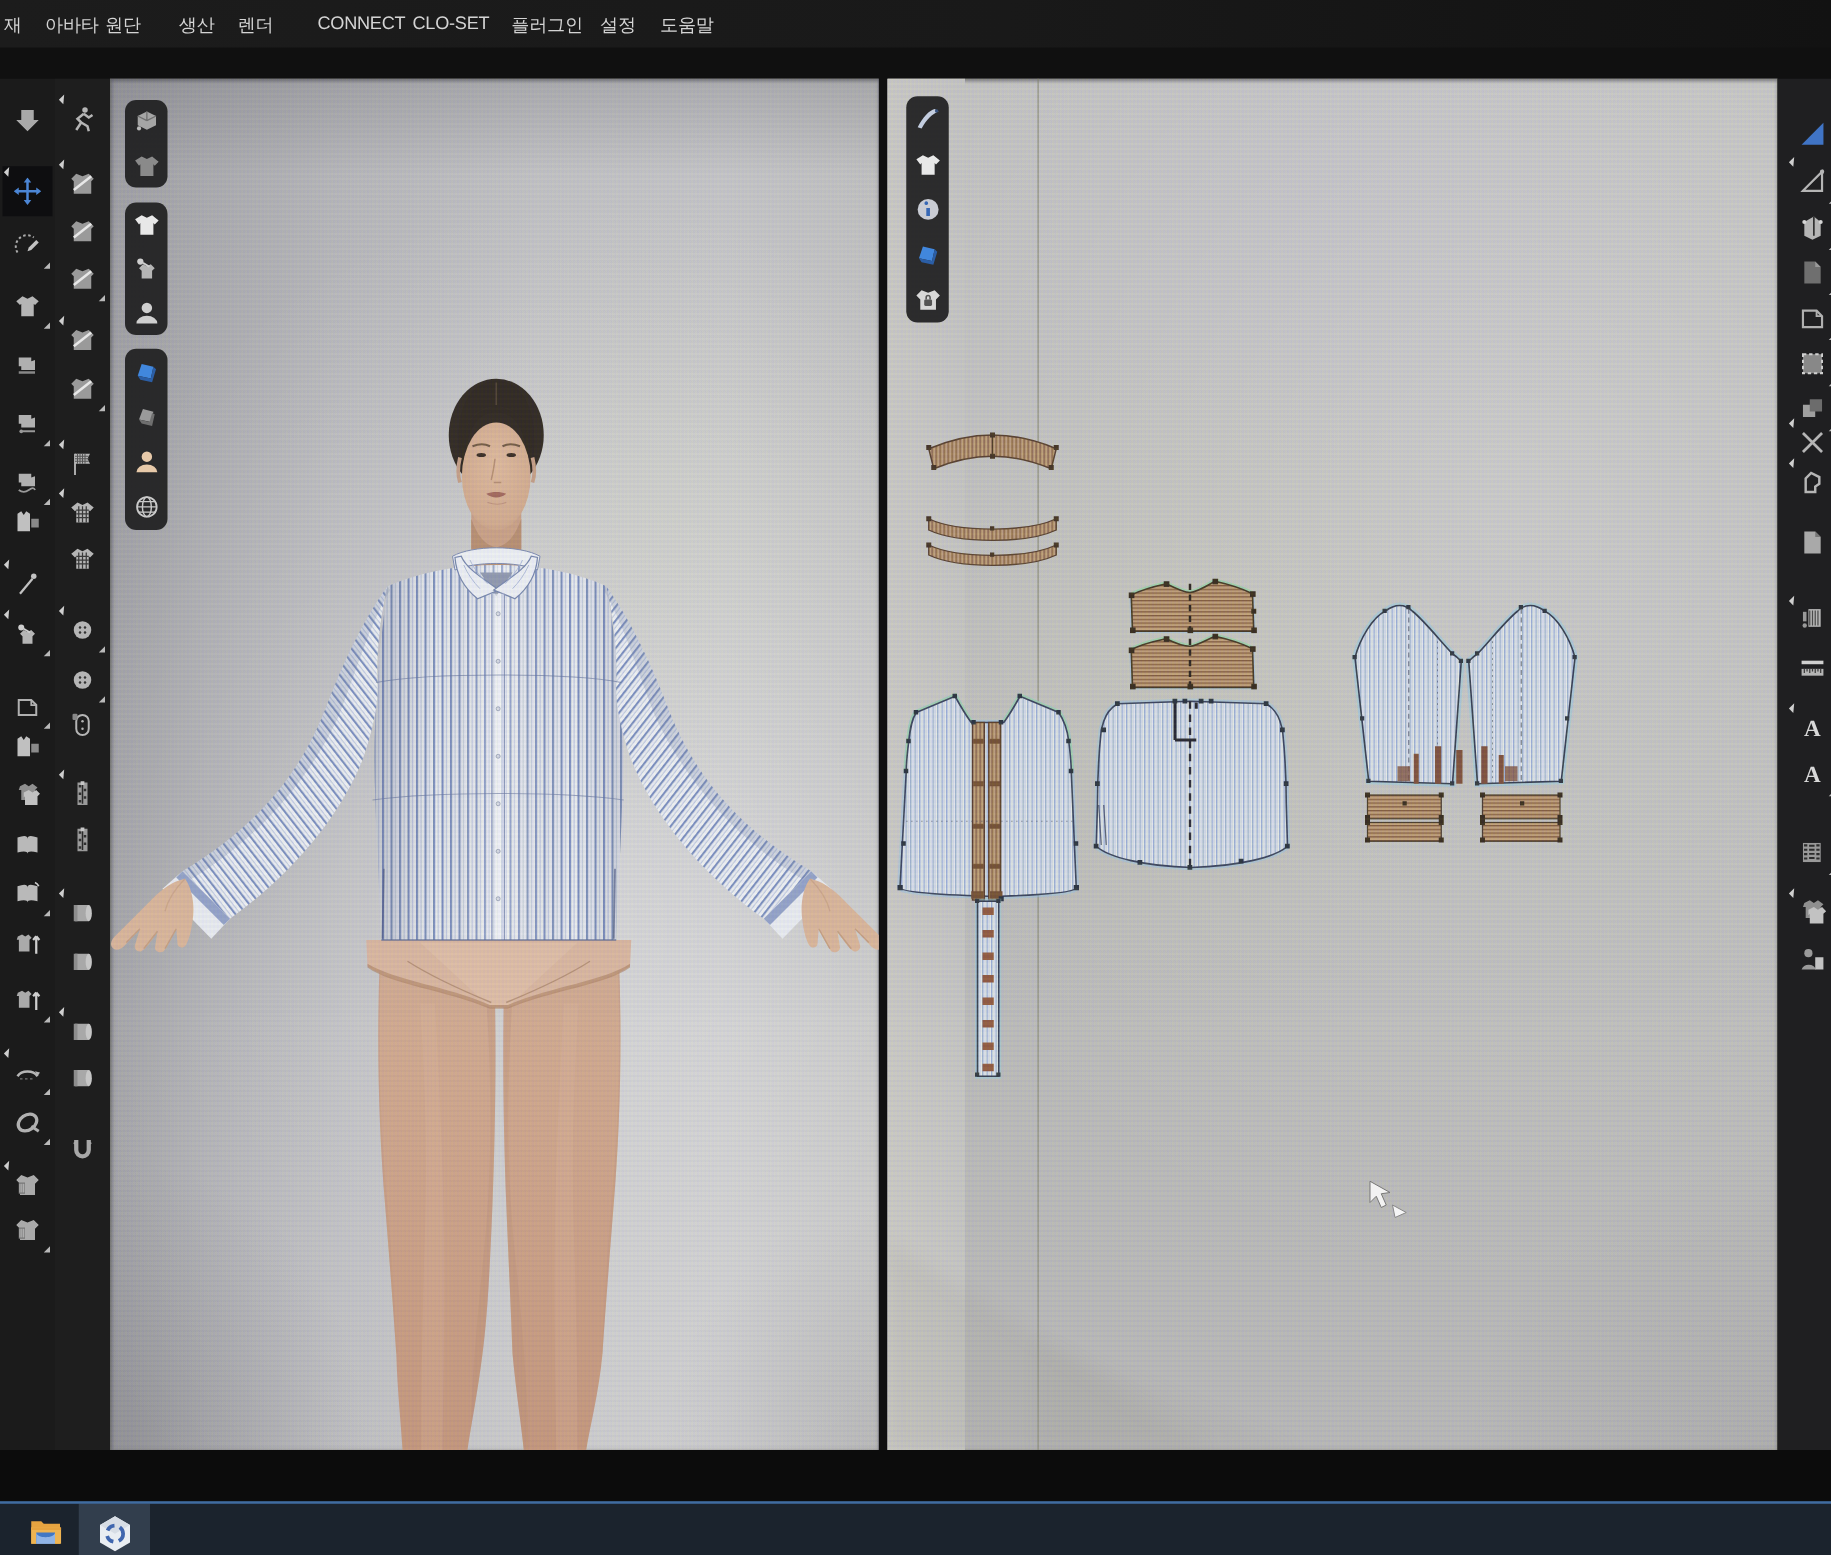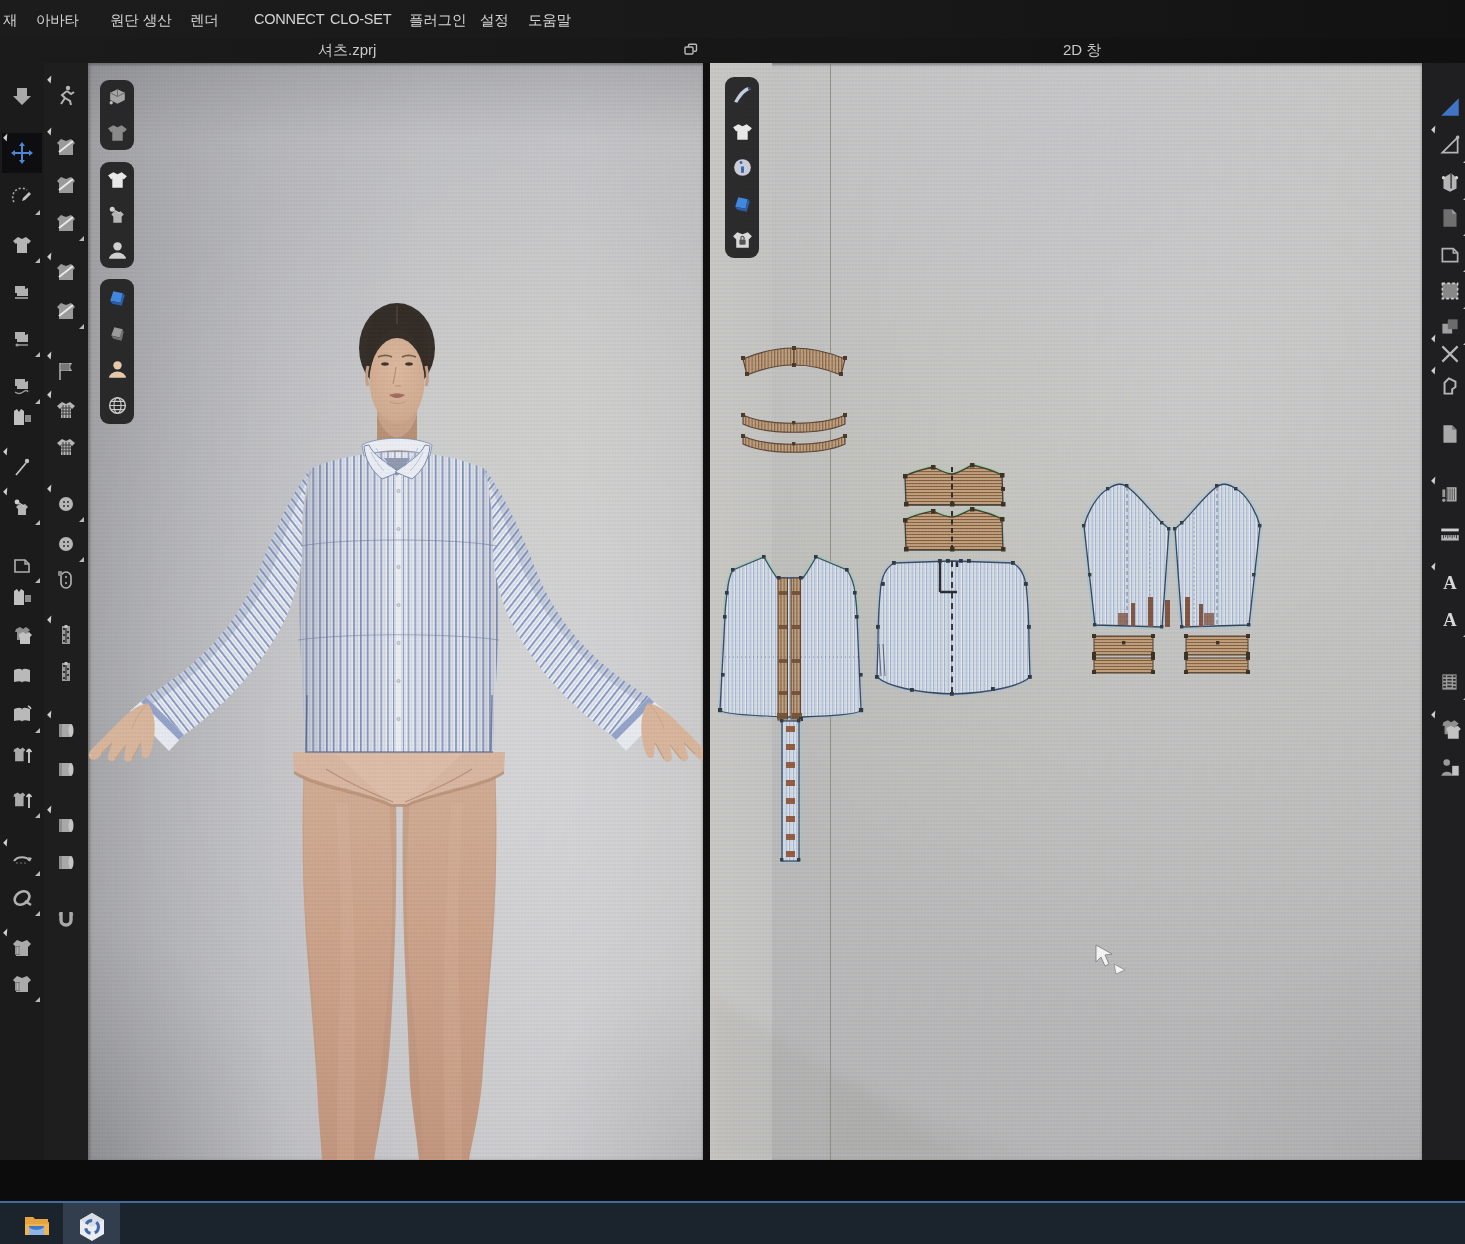--- a/index.html
+++ b/index.html
@@ -43,36 +43,28 @@
 #botblack{position:absolute;left:0;top:1160px;width:1465px;height:41px;background:#0c0c0c;}
 #taskbar{position:absolute;left:0;top:1201px;width:1465px;height:43px;background:#1b232d;border-top:2px solid #3f6ca2;}
 #taskbar .appcell{position:absolute;left:63px;top:0px;width:57px;height:41px;background:rgba(130,160,190,0.22);}
 </style>
 </head>
 <body>
 <div id="root">
   <div id="menubar">
     <span style="left:3px">재</span>
     <span style="left:36px">아바타</span>
-    <span style="left:110px">원단</span>
+    <span style="left:84px">원단</span>
     <span style="left:143px">생산</span>
     <span style="left:190px">렌더</span>
     <span style="left:254px">CONNECT</span>
     <span style="left:330px">CLO-SET</span>
     <span style="left:409px">플러그인</span>
     <span style="left:480px">설정</span>
     <span style="left:528px">도움말</span>
-  </div>
-  <div id="titlerow">
-    <span class="vtitle" style="left:318px">셔츠.zprj</span>
-    <span class="vtitle" style="left:1063px">2D 창</span>
-    <svg class="abs" style="left:684px;top:5px" width="14" height="14" viewBox="0 0 14 14">
-        <rect x="1" y="4" width="8" height="7" rx="1" fill="none" stroke="#b9b9b9" stroke-width="1.4"></rect>
-        <path d="M4.5 4V2.2a1 1 0 0 1 1-1h6a1 1 0 0 1 1 1v5a1 1 0 0 1-1 1H9.5" fill="none" stroke="#b9b9b9" stroke-width="1.4"></path>
-      </svg>
   </div>
   <div id="leftcols">
     <div class="c2"></div>
     <div class="cell" style="left:2px;top:13px;">
         <svg width="22" height="22" viewBox="0 0 22 22">
           <path d="M6 3h10v8h4l-9 9-9-9h4z" fill="#a9a9a9"></path>
         </svg>
       </div>
 <div class="cell" style="left:2px;top:70px;background:#0e0e10;">
         <svg width="22" height="22" viewBox="0 0 22 22">

